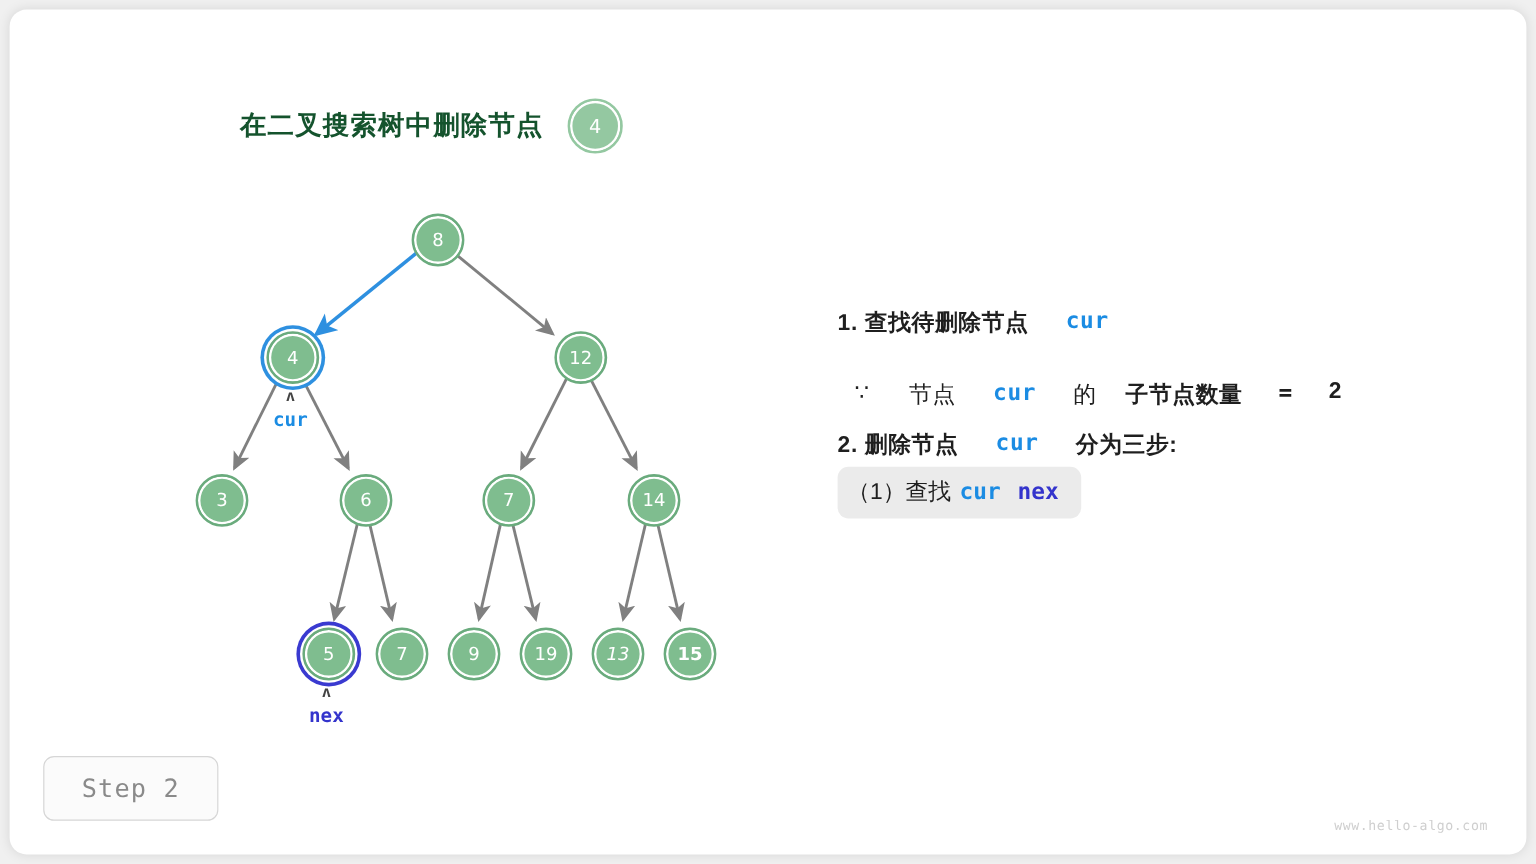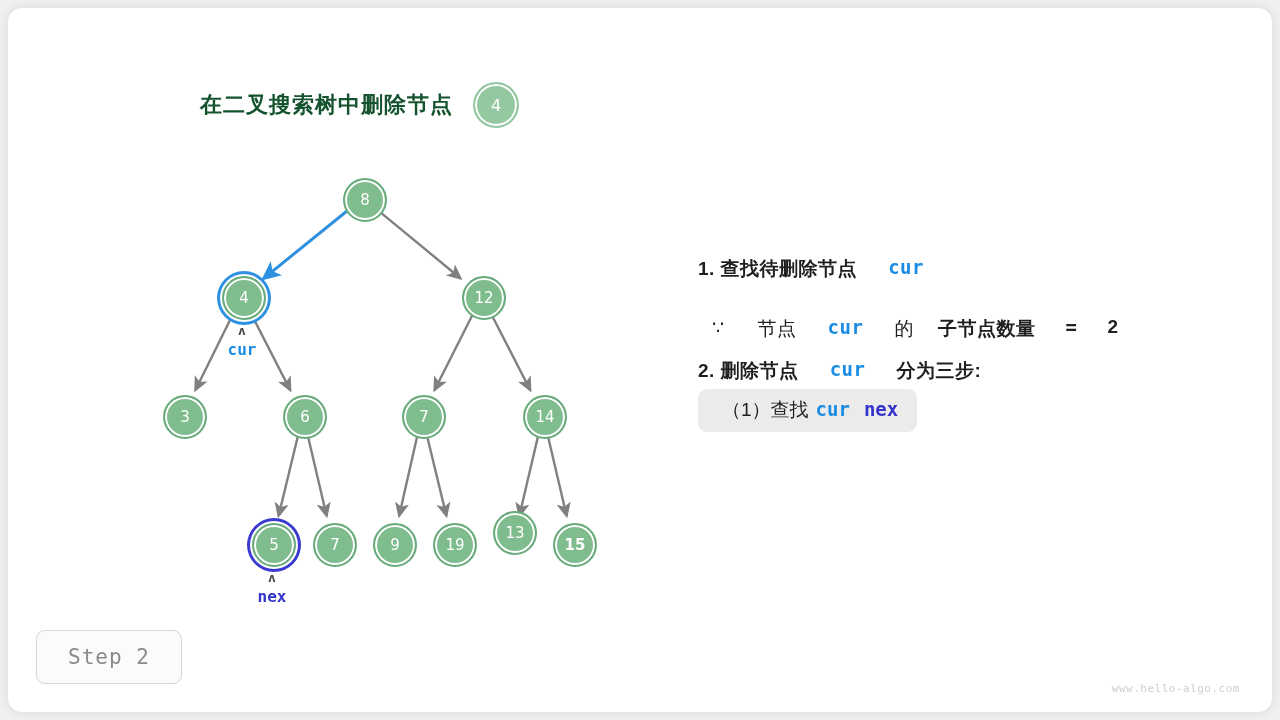--- a/index.html
+++ b/index.html
@@ -130,21 +130,21 @@
     gap: 24px;
   }
   .line.bold { font-weight: bold; }
   .l1 { margin-top: 8px; letter-spacing: 0.5px; }
   .l2 { margin-top: 34px; margin-left: 14px; letter-spacing: 0.5px; font-weight: normal; }
   .l3 { margin-top: 16px; letter-spacing: 0.5px; }
   .hl-row {
     margin-top: 5px;
     background: #ebebeb;
     border-radius: 9px;
-    padding: 8px 12px 9px 24px;
+    padding: 8px 12px 9px 8px;
     display: inline-flex;
     align-items: baseline;
   }
   .code {
     font-family: "DejaVu Sans Mono", monospace;
     font-weight: bold;
     font-size: 19px;
     padding: 0 7px;
   }
   .code.cur { color: #1b8ce3; }
@@ -221,21 +221,21 @@
         <div class="node ring-cur" style="left: 234px; top: 288px;">4</div>
         <div class="node" style="left: 474px; top: 288px;">12</div>
         <div class="node" style="left: 175px; top: 407px;">3</div>
         <div class="node" style="left: 295px; top: 407px;">6</div>
         <div class="node" style="left: 414px; top: 407px;">7</div>
         <div class="node" style="left: 535px; top: 407px;">14</div>
         <div class="node ring-nex" style="left: 264px; top: 535px;">5</div>
         <div class="node" style="left: 325px; top: 535px;">7</div>
         <div class="node" style="left: 385px; top: 535px;">9</div>
         <div class="node" style="left: 445px; top: 535px;">19</div>
-        <div class="node" style="left: 505px; top: 523px;">13</div>
+        <div class="node" style="left: 505px; top: 535px; font-style: italic;">13</div>
         <div class="node" style="left: 565px; top: 535px; font-weight: bold;">15</div>
       </div>
     <div id="pointer-layer">
         <div class="ptr cur" style="left: 234px; top: 318px;">
           <div class="caret">ʌ</div>
           <div class="plabel">cur</div>
         </div>
         <div class="ptr nex" style="left: 264px; top: 565px;">
           <div class="caret">ʌ</div>
           <div class="plabel">nex</div>

